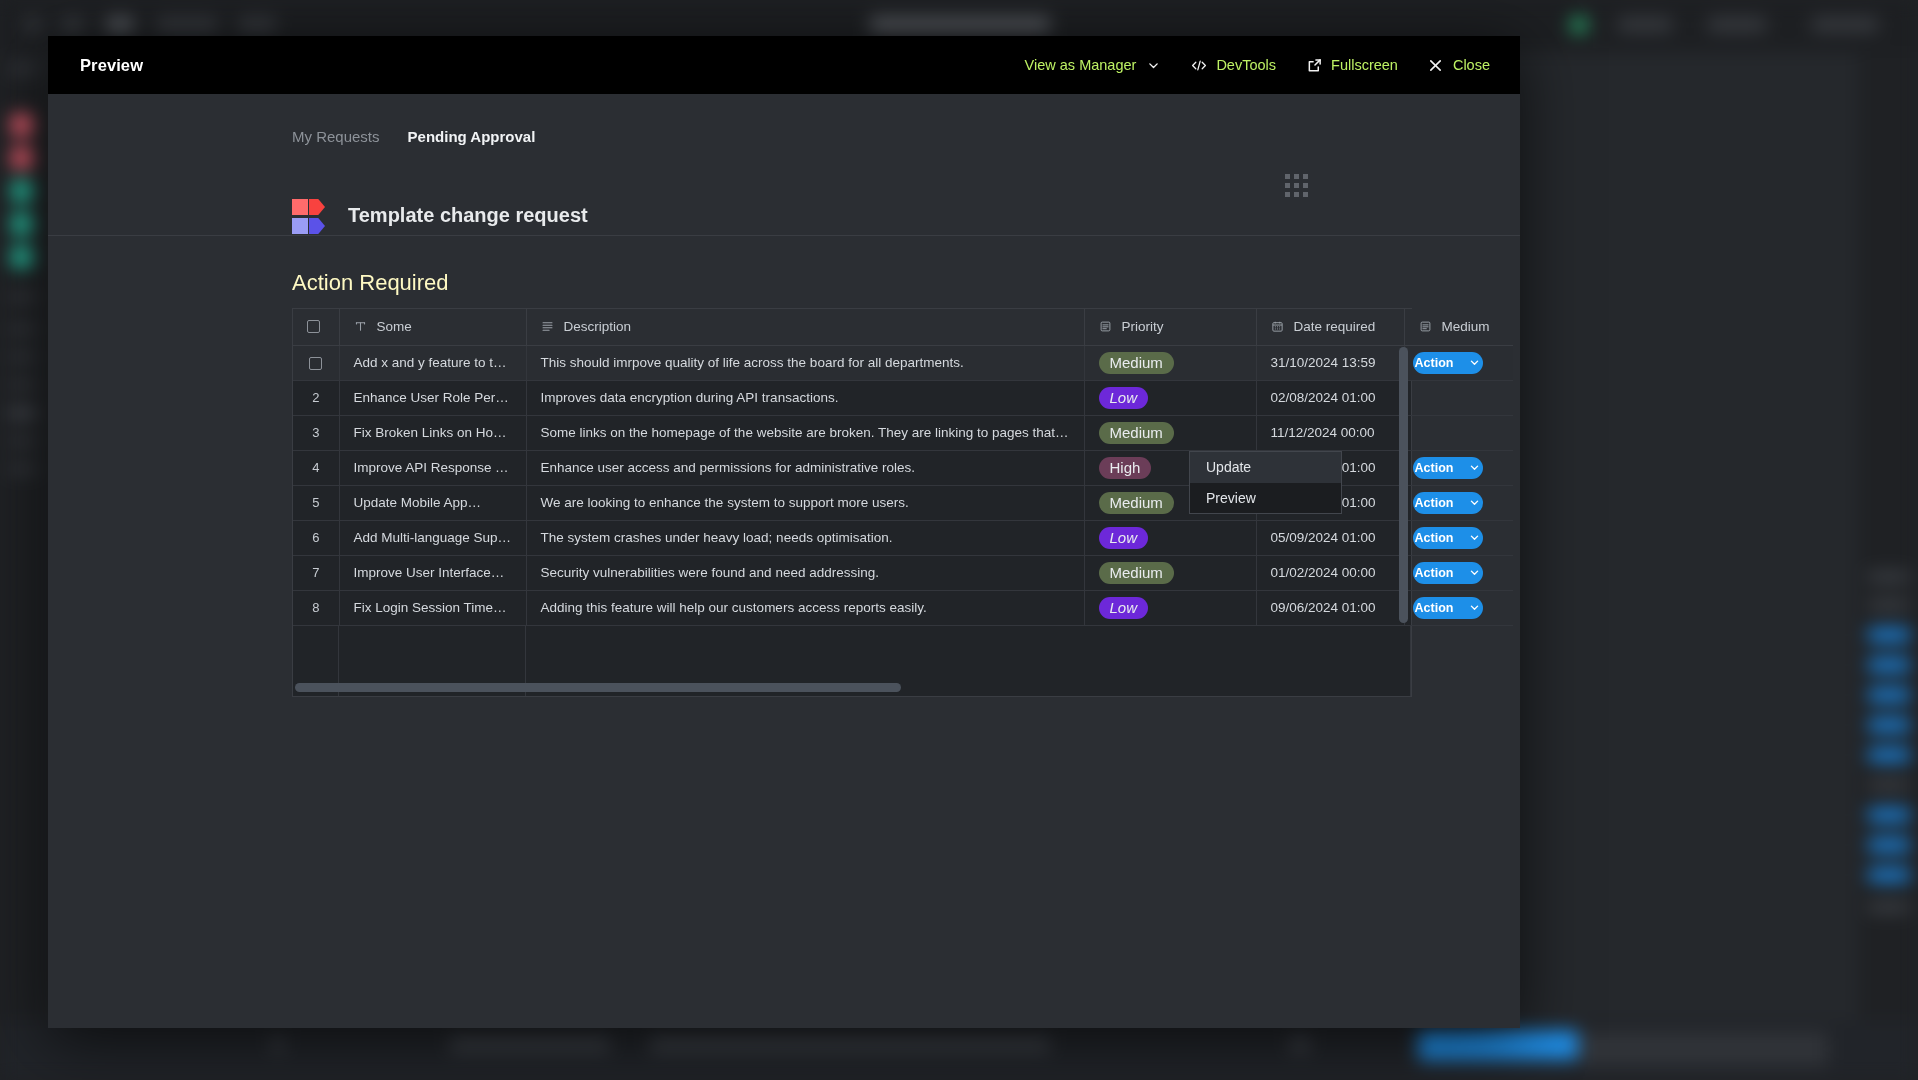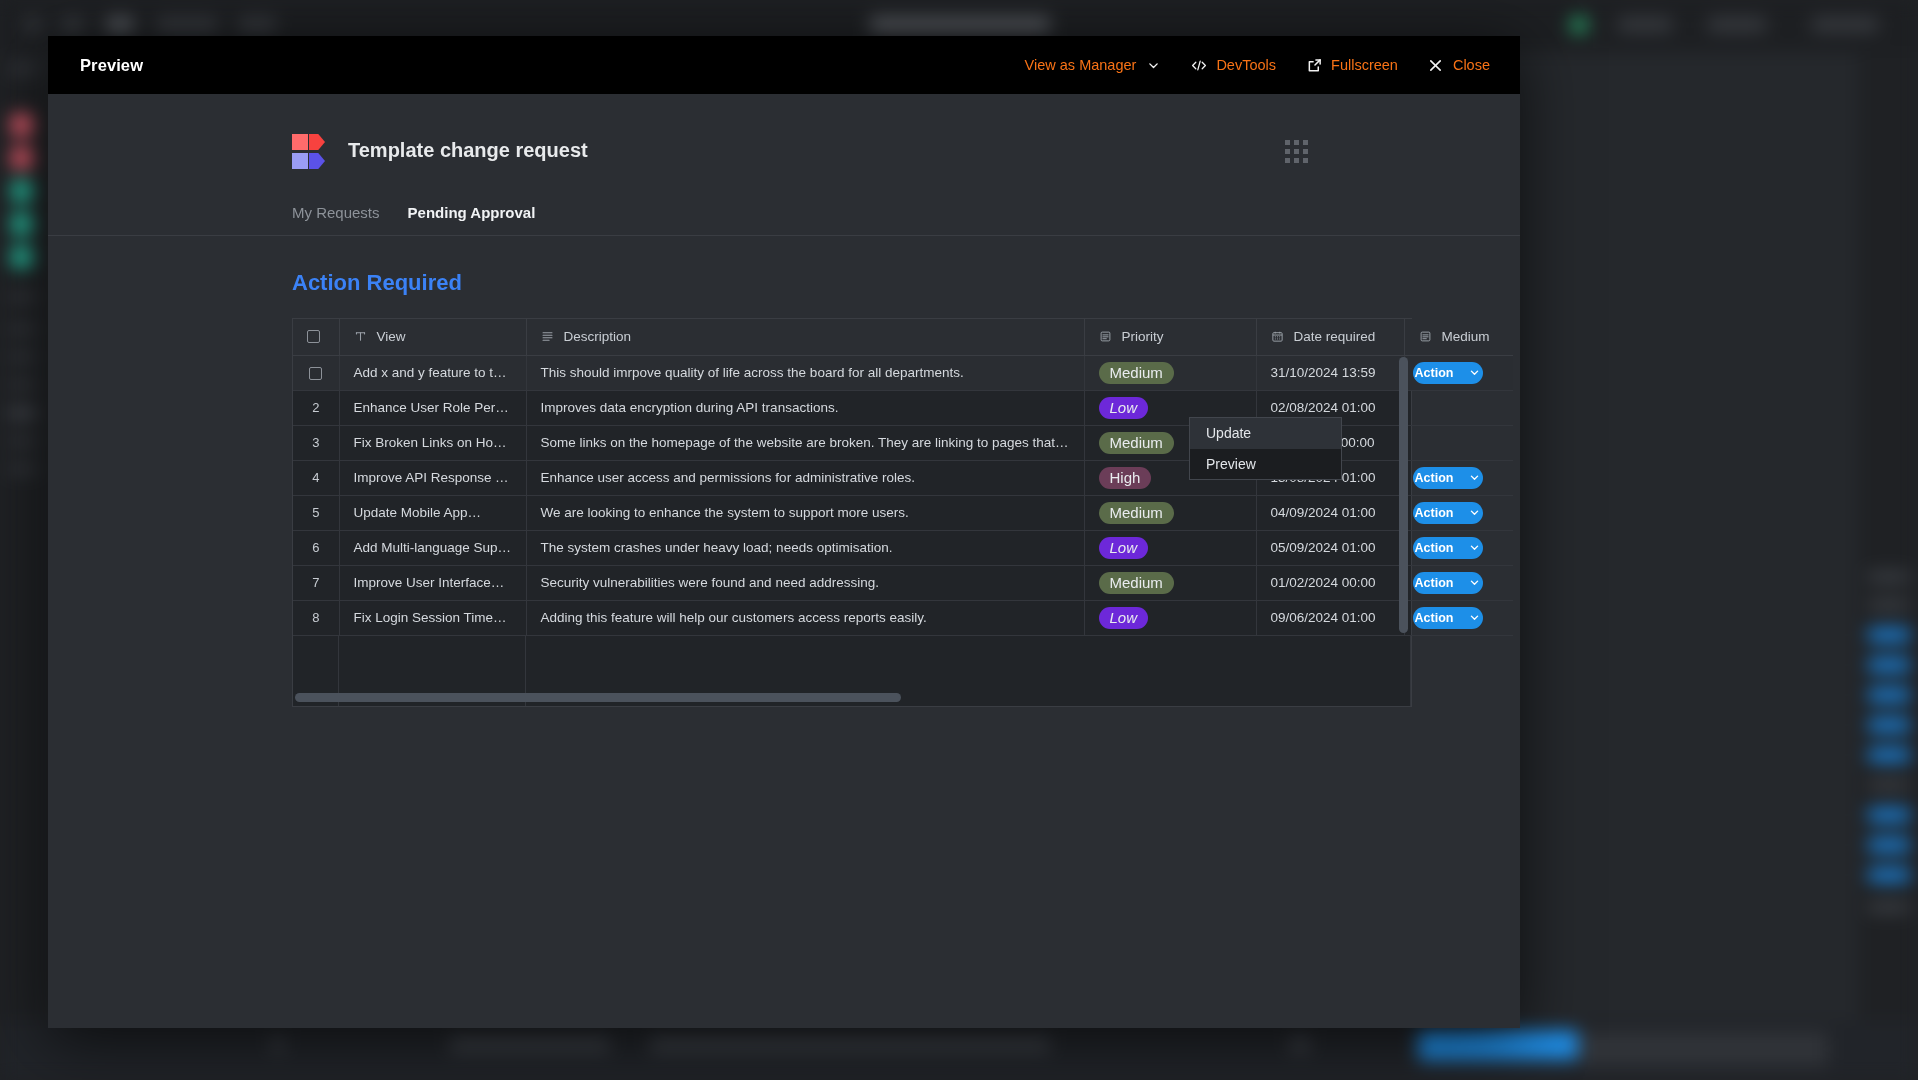--- a/index.html
+++ b/index.html
@@ -90,21 +90,21 @@
   }
   #preview-label {
     font-size: 16.5px; font-weight: bold; letter-spacing: .1px;
   }
   #toolbar-actions {
     margin-left: auto;
     display: flex; align-items: center; gap: 30px;
   }
   .tb-btn {
     display: flex; align-items: center; gap: 9px;
-    font-size: 14.5px; color: #f97316; cursor: pointer;
+    font-size: 14.5px; color: #bef264; cursor: pointer;
     white-space: nowrap;
   }
   .tb-ico { display: inline-flex; align-items: center; justify-content: center;
             width: 16px; height: 16px; }
   .tb-ico svg { display: block; }
 
   
   #app-body { height: calc(100% - 58px); background: #2b2e33; position: relative; }
 
   #app-header {
@@ -137,21 +137,21 @@
     display: flex; gap: 28px;
     font-size: 15px;
   }
   .app-tab { color: #8d9299; cursor: pointer; padding-bottom: 14px; }
   .app-tab.active { color: #f1f3f5; font-weight: bold; }
   #tabs-rule { height: 1px; background: #3a3d43; margin-left: 0; }
 
   
   #content { padding: 34px 0 0 244px; }
   #section-title {
-    font-size: 22px; font-weight: bold; color: #3b82f6; margin-bottom: 22px;
+    font-size: 22px; font-weight: normal; color: #fef9c3; margin-bottom: 12px;
   }
 
   #table-wrap {
     position: relative;
     width: 1120px;
     background: #212428;
     border: 1px solid #3a3d43;
   }
   table { border-collapse: collapse; width: 100%; table-layout: fixed; }
 
@@ -352,20 +352,25 @@
               <path d="M13 3 L3 13"></path>
             </svg>
         </span>
         <span>Close</span>
       </div>
     </div>
   </div>
 
   <div id="app-body">
 
+    <div id="app-tabs">
+      <div class="app-tab">My Requests</div>
+      <div class="app-tab active">Pending Approval</div>
+    </div>
+
     <div id="app-header">
       <div id="app-logo">
         <div class="logo-row top">
             <span class="lg-sq red"></span>
             <span class="lg-ar red"></span>
           </div>
         <div class="logo-row bot">
             <span class="lg-sq blu"></span>
             <span class="lg-ar blu"></span>
           </div>
@@ -375,25 +380,20 @@
         <i></i>
           <i></i>
           <i></i>
           <i></i>
           <i></i>
           <i></i>
           <i></i>
           <i></i>
           <i></i>
       </div>
-    </div>
-
-    <div id="app-tabs">
-      <div class="app-tab">My Requests</div>
-      <div class="app-tab active">Pending Approval</div>
     </div>
     <div id="tabs-rule"></div>
 
     <div id="content">
       <div id="section-title">Action Required</div>
 
       <div id="table-wrap">
         <table>
           <colgroup>
             <col class="col-sel">
@@ -413,21 +413,21 @@
               <th>
                 <div class="th-inner">
                   <span class="th-ico">
                     <svg width="13" height="13" viewBox="0 0 16 16" fill="none" stroke="#9aa0a8" stroke-width="1.3" stroke-linecap="round">
                         <path d="M3 3.5 H13"></path>
                         <path d="M8 3.5 V12.5"></path>
                       <path d="M3 3.5 V5"></path>
                         <path d="M13 3.5 V5"></path>
                       </svg>
                   </span>
-                  <span>View</span>
+                  <span>Some</span>
                 </div>
               </th>
               <th>
                 <div class="th-inner">
                   <span class="th-ico">
                     <svg width="13" height="13" viewBox="0 0 16 16" fill="none" stroke="#9aa0a8" stroke-width="1.3" stroke-linecap="round">
                         <path d="M2.5 3.5 H13.5"></path>
                         <path d="M2.5 6.5 H13.5"></path>
                       <path d="M2.5 9.5 H13.5"></path>
                         <path d="M2.5 12.5 H10"></path>

